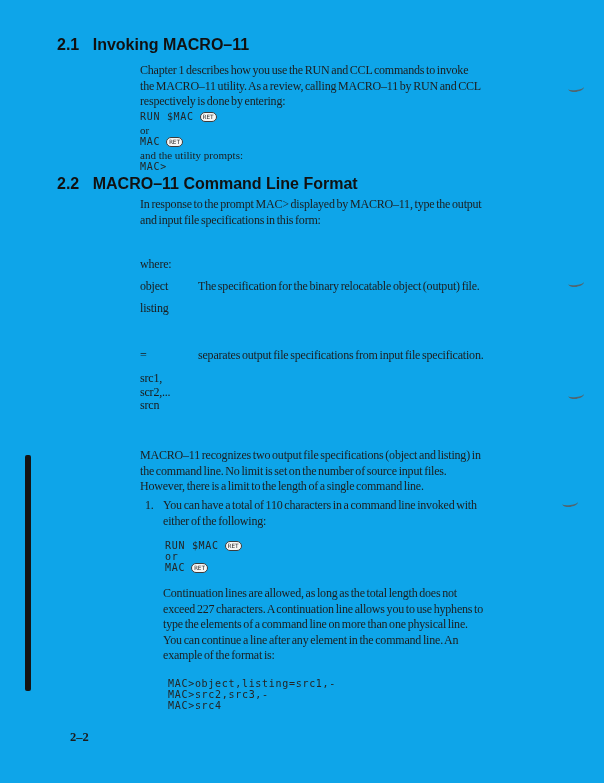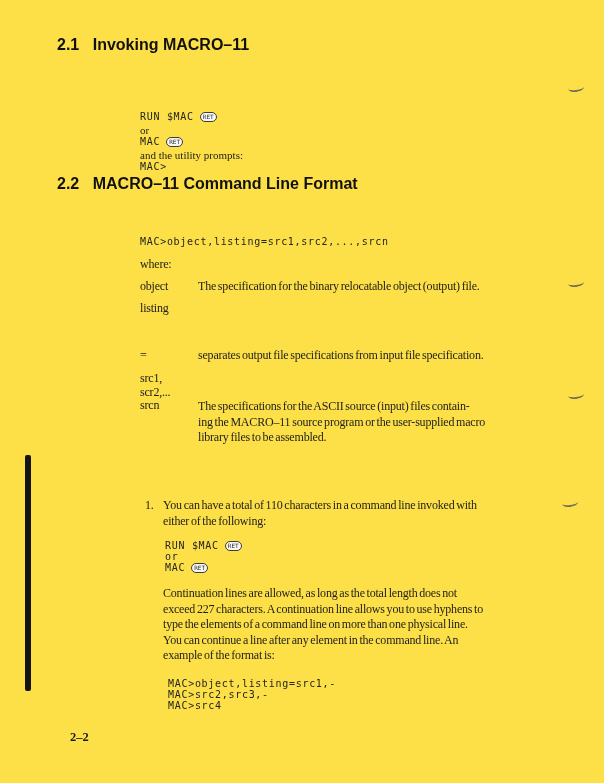--- a/index.html
+++ b/index.html
@@ -1,18 +1,18 @@
 <!DOCTYPE html>
 <html><head>
 <meta charset="utf-8">
 <style>
   html,body{margin:0;padding:0;background:#e8e8e6;}
   .page{
     position:relative;width:604px;height:783px;margin:0 auto;
-    background:#fde047;overflow:hidden;
+    background:#0ea5e9;overflow:hidden;
     font-family:"Liberation Serif",serif;color:#1b1b1b;
   }
   .abs{position:absolute;}
   .h{
     font-family:"Liberation Sans",sans-serif;font-weight:bold;
     font-size:16px;color:#111;white-space:nowrap;margin:0;
   }
   .hnum{display:inline-block;margin-right:9px;}
   .body{
     font-size:12px;line-height:15.5px;letter-spacing:-0.2px;word-spacing:-1px;
@@ -48,54 +48,58 @@
 </head>
 <body>
 
 <div class="page">
 
   <h2 class="h abs" style="left:57px;top:36px">
     <span class="hnum">2.1</span>
     <span>Invoking MACRO–11</span>
   </h2>
 
+  <div class="body abs" style="left:140px;top:63px;width:392px">Chapter 1 describes how you use the RUN and CCL commands to invoke
+the MACRO–11 utility. As a review, calling MACRO–11 by RUN and CCL
+respectively is done by entering:</div>
 
   <div class="codeblock abs" style="left:140px;top:111px">
     <div class="cline"><span>RUN $MAC</span><span class="retkey">RET</span></div>
     <div class="cline serifline">or</div>
     <div class="cline"><span>MAC</span><span class="retkey">RET</span></div>
     <div class="cline serifline">and the utility prompts:</div>
     <div class="cline">MAC&gt;</div>
   </div>
 
   <h2 class="h abs" style="left:57px;top:175px">
     <span class="hnum">2.2</span>
     <span>MACRO–11 Command Line Format</span>
   </h2>
 
+  <div class="body abs" style="left:140px;top:197px;width:392px">In response to the prompt MAC&gt; displayed by MACRO–11, type the output
+and input file specifications in this form:</div>
 
-  <div class="cline abs" style="left:140px;top:236px">MAC&gt;object,listing=src1,src2,...,srcn</div>
 
   <div class="body abs" style="left:140px;top:257px">where:</div>
 
   <div class="term abs" style="left:140px;top:279px">object</div>
   <div class="body abs" style="left:198px;top:279px;width:336px">The specification for the binary relocatable object (output) file.</div>
 
   <div class="term abs" style="left:140px;top:301px">listing</div>
 
   <div class="term abs" style="left:140px;top:348px">=</div>
   <div class="body abs" style="left:198px;top:348px;width:336px">separates output file specifications from input file specification.</div>
 
   <div class="term multi abs" style="left:140px;top:372px">src1,
 scr2,...
 srcn</div>
-  <div class="body abs" style="left:198px;top:399px;width:336px">The specifications for the ASCII source (input) files contain-
-ing the MACRO–11 source program or the user-supplied macro
-library files to be assembled.</div>
 
+  <div class="body abs" style="left:140px;top:448px;width:392px">MACRO–11 recognizes two output file specifications (object and listing) in
+the command line. No limit is set on the number of source input files.
+However, there is a limit to the length of a single command line.</div>
 
   <div class="body abs" style="left:145px;top:498px">1.</div>
   <div class="body abs" style="left:163px;top:498px;width:370px">You can have a total of 110 characters in a command line invoked with
 either of the following:</div>
 
   <div class="codeblock tight abs" style="left:165px;top:540px">
     <div class="cline"><span>RUN $MAC</span><span class="retkey">RET</span></div>
     <div class="cline">or</div>
     <div class="cline"><span>MAC</span><span class="retkey">RET</span></div>
   </div>

